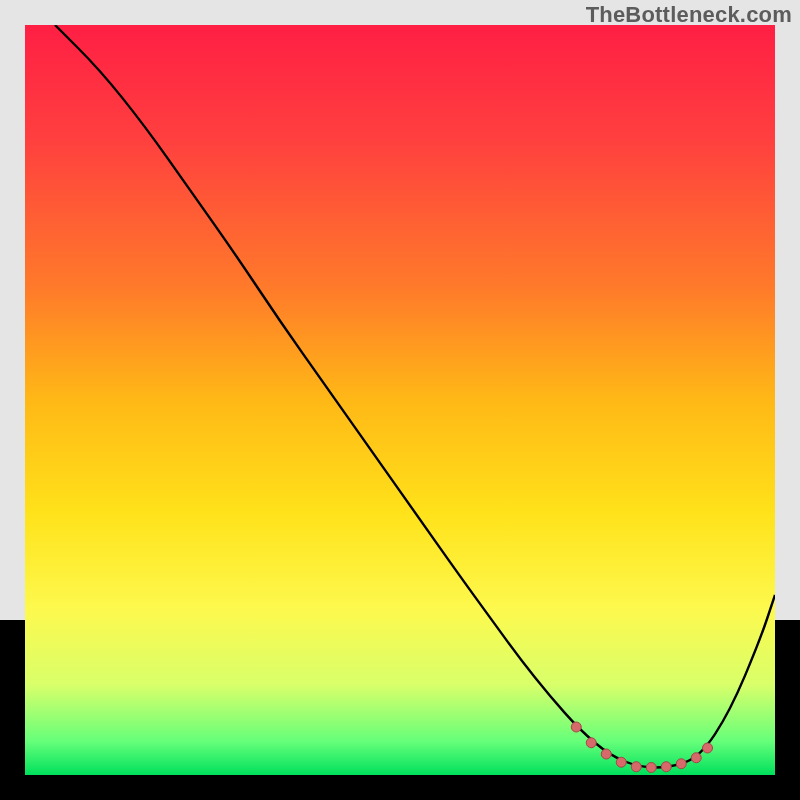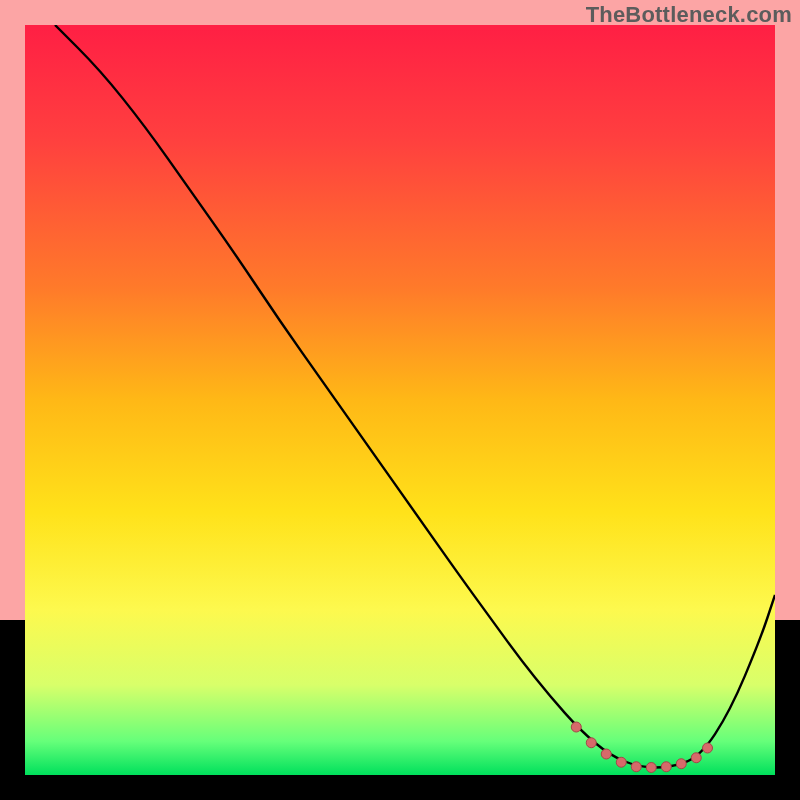--- a/index.html
+++ b/index.html
@@ -7,21 +7,21 @@
     padding: 0;
     width: 800px;
     height: 800px;
     background: #000000;
     overflow: hidden;
   }
   .frame {
     position: relative;
     width: 800px;
     height: 620px;
-    background: #fca5a5;
+    background: #e5e5e5;
   }
   .plot-area {
     position: absolute;
     left: 25px;
     top: 25px;
     width: 750px;
     height: 750px;
   }
   .watermark {
     position: absolute;

